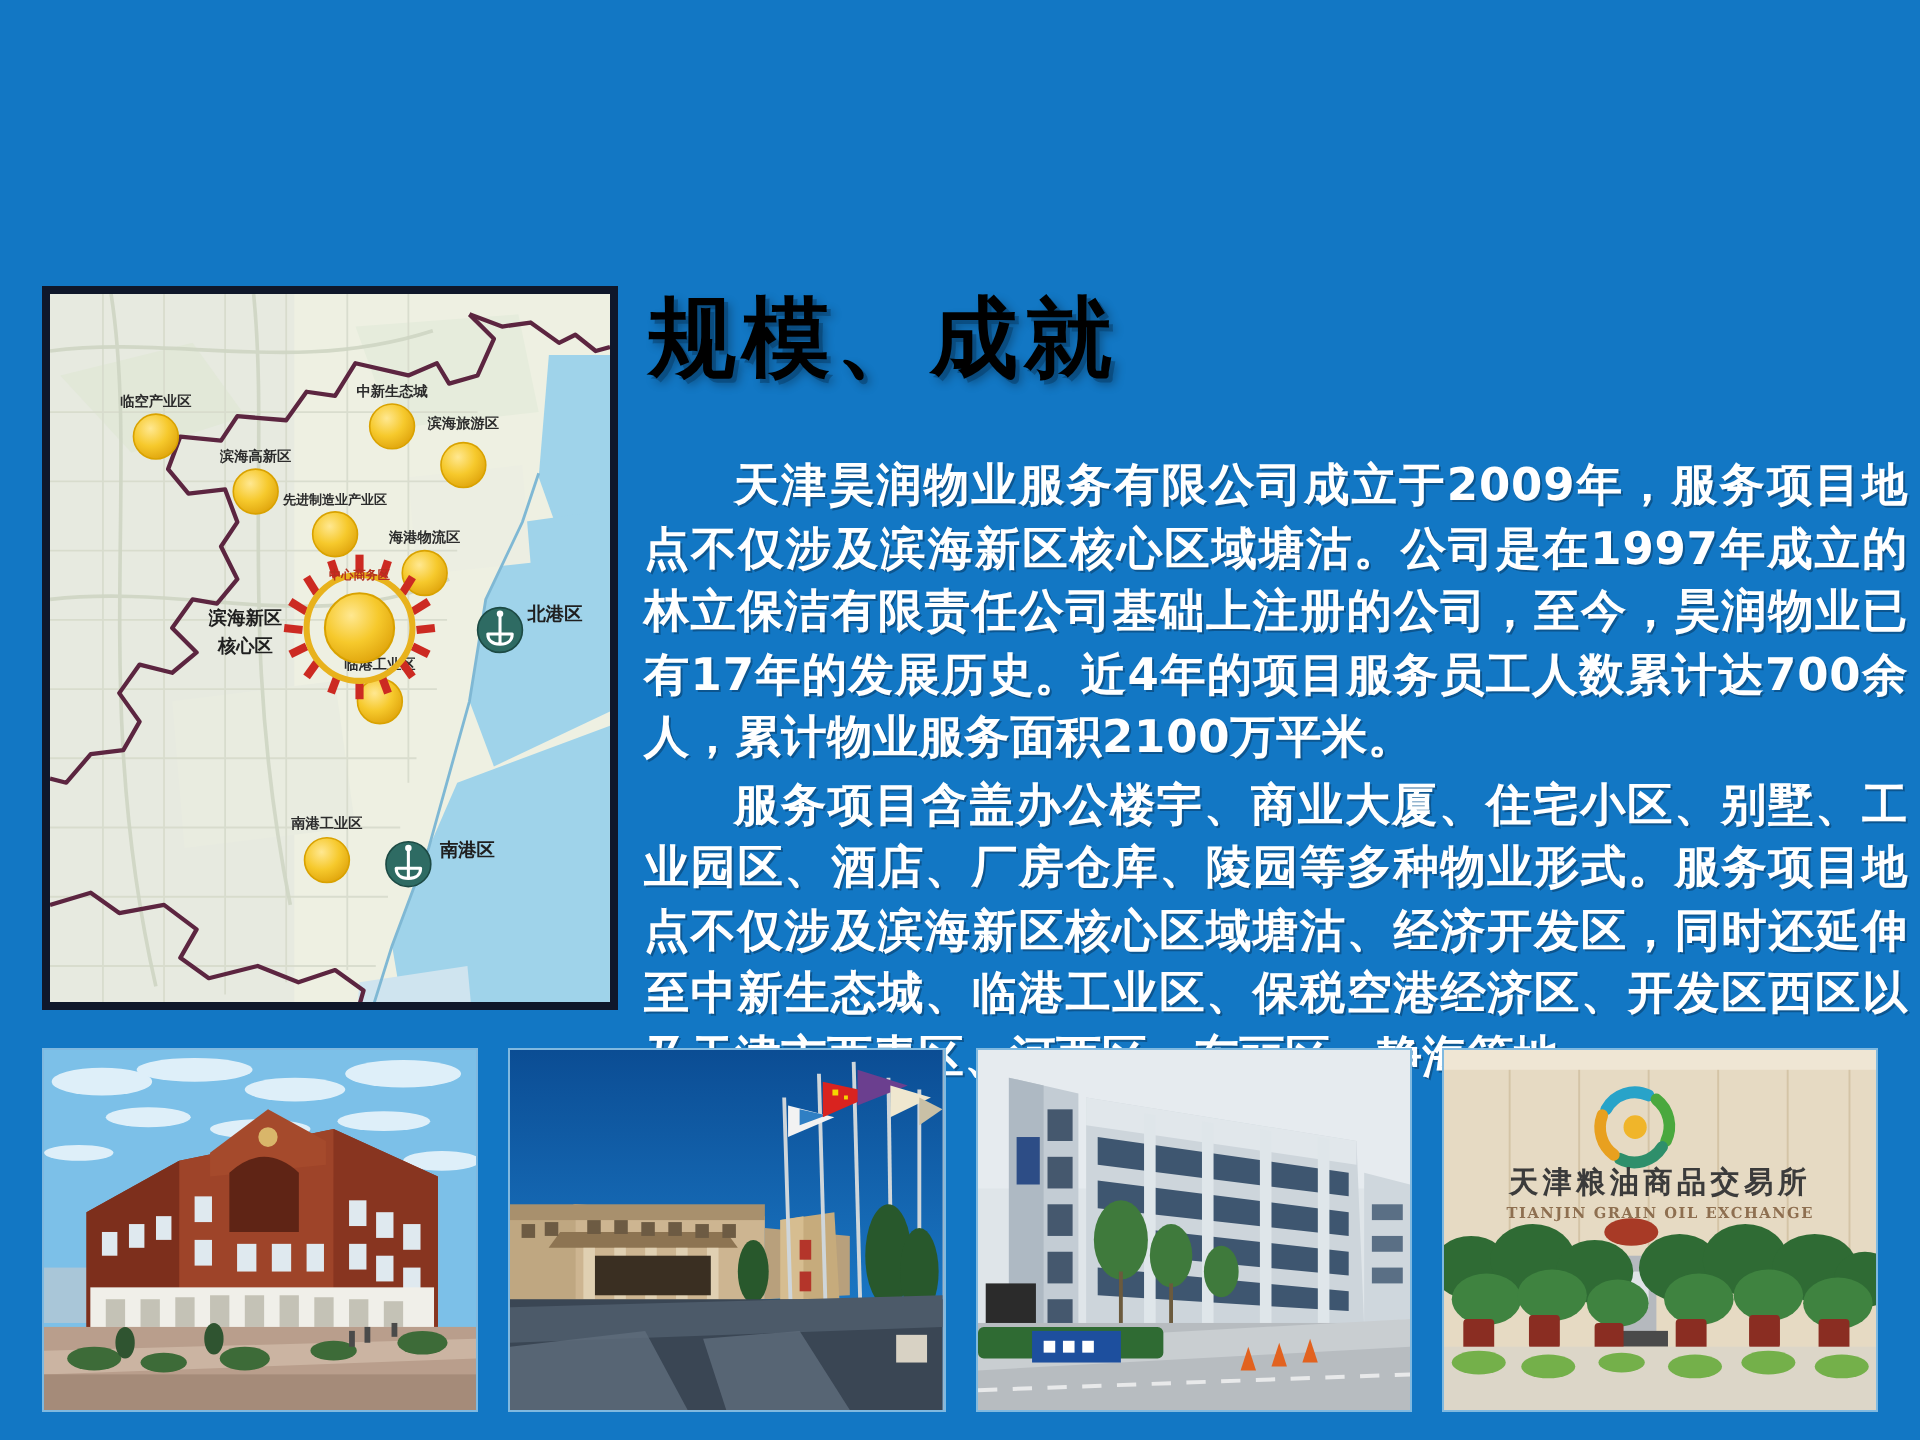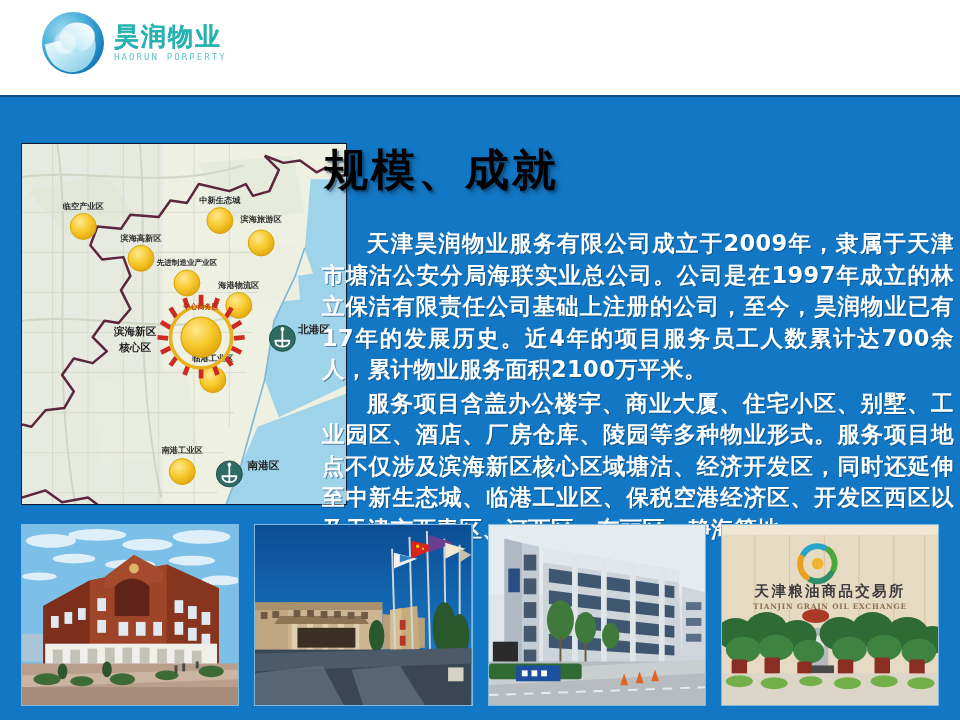--- a/index.html
+++ b/index.html
@@ -93,23 +93,23 @@
     font-size: 9px;
     letter-spacing: 2.1px;
     color: #5ec3c9;
     font-family: "DejaVu Sans Mono", "Liberation Mono", monospace;
   }
 
   
   .map-card {
     position: absolute;
     left: 21px; top: 143px;
-    width: 326px; height: 362px;
+    width: 288px; height: 362px;
     background: #eef0e6;
-    border: 1px solid #0f172a;
+    border: 4px solid #0f172a;
     box-sizing: border-box;
     overflow: hidden;
   }
 
   
   .title {
     position: absolute;
     left: 324px; top: 146px;
     font-size: 44px;
     font-weight: bold;
@@ -154,33 +154,20 @@
     position: relative;
     background: #9bb4c9;
   }
   .photo svg { display: block; width: 100%; height: 100%; }
 </style>
 </head>
 <body>
 
 <div class="slide">
 
-  <div class="header">
-    <div class="logo-wrap">
-      <div class="logo-mark">
-        <div class="swoosh1"></div>
-        <div class="swoosh2"></div>
-        <div class="swoosh3"></div>
-      </div>
-      <div class="logo-text">
-        <div class="logo-cn">昊润物业</div>
-        <div class="logo-en">HAORUN PORPERTY</div>
-      </div>
-    </div>
-  </div>
 
   <div class="map-card">
     <svg viewBox="0 0 275 362" preserveAspectRatio="none">
       <defs>
         <radialGradient id="mk" cx="38%" cy="32%" r="72%">
           <stop offset="0%" stop-color="#ffe891"></stop>
           <stop offset="55%" stop-color="#f6c92c"></stop>
           <stop offset="100%" stop-color="#e0a50d"></stop>
         </radialGradient>
       </defs>
@@ -306,21 +293,21 @@
         <path d="M176 273 v14 M170 282 h12 M176 287 c-4 0 -6 -2 -6 -5 M176 287 c4 0 6 -2 6 -5" stroke="#ffffff" stroke-width="1.5" fill="none" stroke-linecap="round"></path>
         <circle cx="176" cy="272" r="1.6" fill="#ffffff"></circle>
         <text x="205" y="276" font-size="9" font-weight="bold" fill="#1f1f1f" text-anchor="middle" font-family="DejaVu Sans, sans-serif">南港区</text>
       </g>
     </svg>
   </div>
 
   <div class="title">规模、成就</div>
 
   <div class="body-text">
-    <p>天津昊润物业服务有限公司成立于2009年，隶属于天津市塘沽公安分局海联实业总公司。公司是在1997年成立的林立保洁有限责任公司基础上注册的公司，至今，昊润物业已有17年的发展历史。近4年的项目服务员工人数累计达700余人，累计物业服务面积2100万平米。</p>
+    <p>天津昊润物业服务有限公司成立于2009年，服务项目地点不仅涉及滨海新区核心区域塘沽。公司是在1997年成立的林立保洁有限责任公司基础上注册的公司，至今，昊润物业已有17年的发展历史。近4年的项目服务员工人数累计达700余人，累计物业服务面积2100万平米。</p>
     <p>服务项目含盖办公楼宇、商业大厦、住宅小区、别墅、工业园区、酒店、厂房仓库、陵园等多种物业形式。服务项目地点不仅涉及滨海新区核心区域塘沽、经济开发区，同时还延伸至中新生态城、临港工业区、保税空港经济区、开发区西区以及天津市西青区、河西区、东丽区、静海等地。</p>
   </div>
 
   <div class="photo-strip">
 
     <div class="photo">
       <svg viewBox="0 0 224 182" preserveAspectRatio="none">
         <rect x="0" y="0" width="224" height="182" fill="#7cc0e8"></rect>
         <g fill="#ffffff" opacity="0.75">
           <ellipse cx="30" cy="16" rx="26" ry="7"></ellipse>

